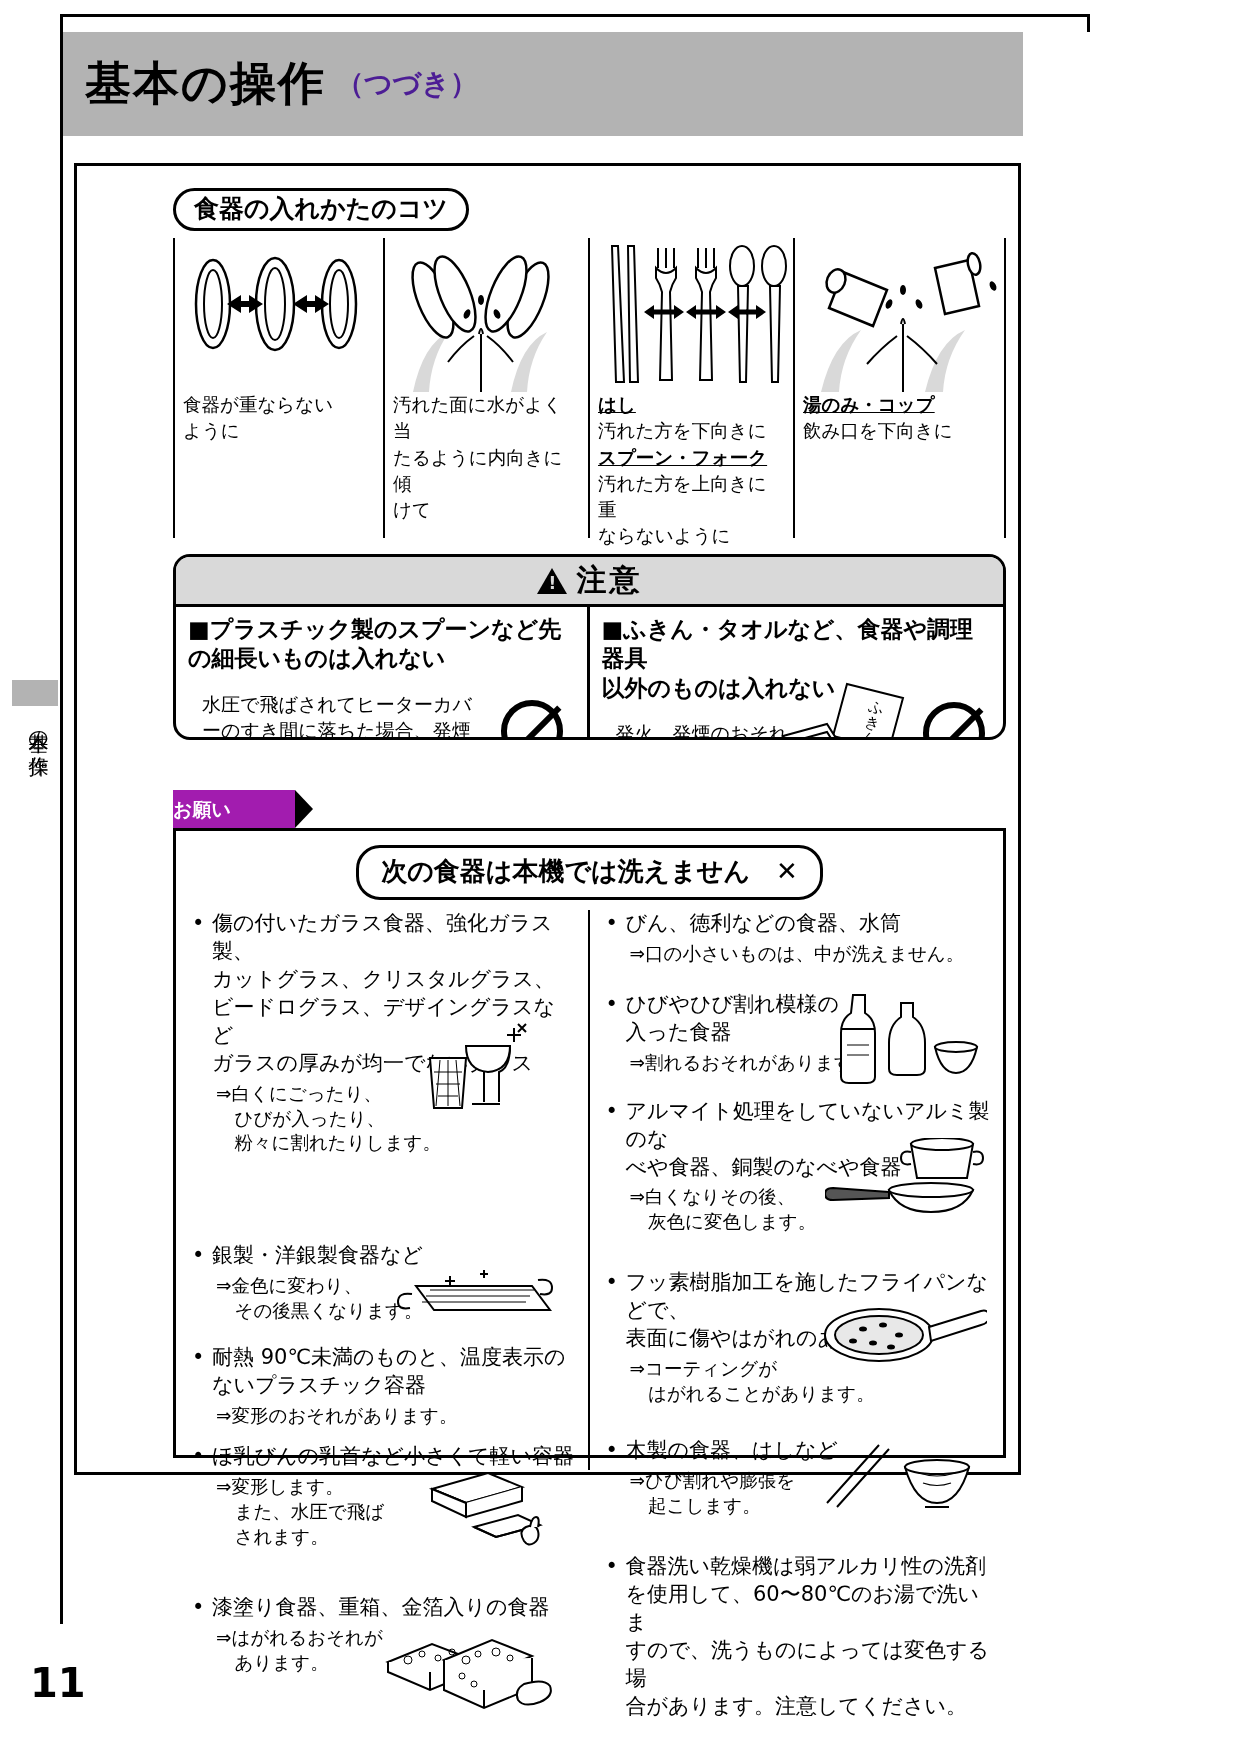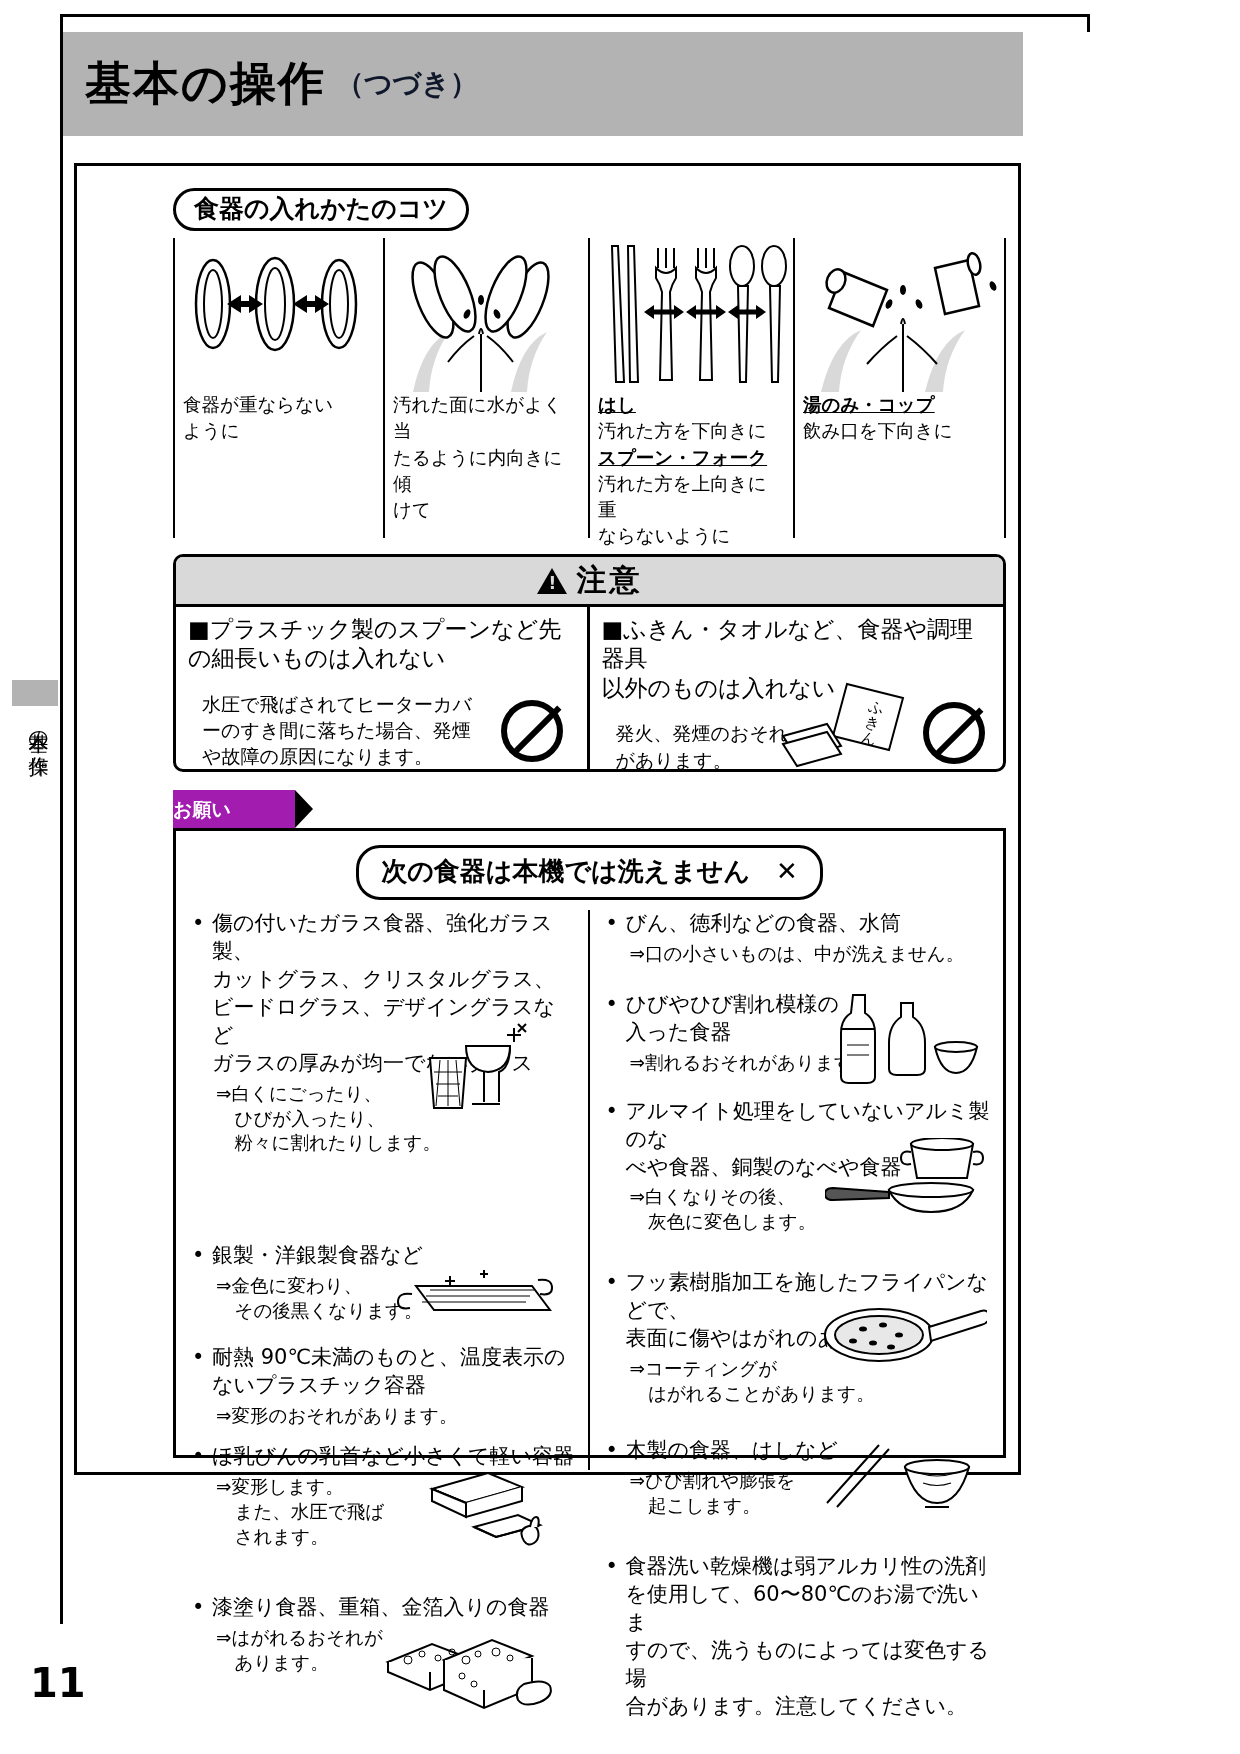--- a/index.html
+++ b/index.html
@@ -26,21 +26,21 @@
     position:absolute; left:63px; top:32px; width:960px; height:104px;
     background:#b3b3b3;
     display:flex; align-items:center;
   }
   .title-main {
     font-size:46px; font-weight:bold; letter-spacing:2px;
     margin-left:22px; color:#000;
     font-family:"DejaVu Sans", sans-serif;
   }
   .title-sub {
-    font-size:28px; font-weight:bold; margin-left:10px; color:#0f172a;
+    font-size:28px; font-weight:bold; margin-left:10px; color:#4c1d95;
   }
   
   .side-tab {
     position:absolute; left:12px; top:680px; width:46px; height:26px; background:#b3b3b3;
   }
   .side-tab-label {
     position:absolute; left:18px; top:718px; width:34px;
     font-size:20px; line-height:26px; text-align:center;
     writing-mode:vertical-rl;
   }
@@ -74,41 +74,41 @@
   .tips-col:last-child { border-right:none; }
   .tips-col.c1 { width:210px; }
   .tips-col.c2 { width:205px; }
   .tips-col.c3 { width:205px; }
   .tips-col.c4 { width:213px; }
   .tips-art { height:150px; position:relative; }
   .tips-text { font-size:18.5px; line-height:1.42; }
   .tips-label-strong { font-weight:bold;text-decoration:underline; }
   
   .caution-box {
-    position:absolute; left:96px; top:388px; width:833px; height:218px;
-    border:3px solid #000; border-radius:10px; overflow:hidden;
+    position:absolute; left:96px; top:388px; width:833px; height:186px;
+    border:3px solid #000; border-radius:17px; overflow:hidden;
   }
   .caution-head {
     height:50px; background:#d9d9d9; border-bottom:3px solid #000;
     display:flex; align-items:center; justify-content:center;
   }
   .caution-head-text { font-size:30px; font-weight:bold; letter-spacing:3px; }
   .tri {
     width:0;height:0;border-left:15px solid transparent;border-right:15px solid transparent;
     border-bottom:26px solid #000; position:relative; margin-right:10px;
   }
   .tri:after {
     content:"!"; position:absolute; left:-3px; top:7px; color:#d9d9d9;
     font-size:17px; font-weight:bold; line-height:1;
   }
   .caution-body { display:flex; height:165px; }
   .caution-cell { position:relative; padding:8px 10px 0 12px; }
   .caution-cell.left { width:50%; border-right:3px solid #000; }
   .caution-cell.right { width:50%; }
-  .caution-title { font-size:23px; font-weight:normal; line-height:1.28; }
+  .caution-title { font-size:23px; font-weight:bold; line-height:1.28; }
   .caution-desc { font-size:19px; line-height:1.38; margin-top:17px; margin-left:14px; }
   .no-sign {
     position:absolute; width:62px; height:62px; border:6px solid #000; border-radius:50%;
   }
   .no-sign:after {
     content:""; position:absolute; left:-4px; top:22px; width:66px; height:6px;
     background:#000; transform:rotate(-45deg); transform-origin:center;
   }
   
   .onegai-tag {

